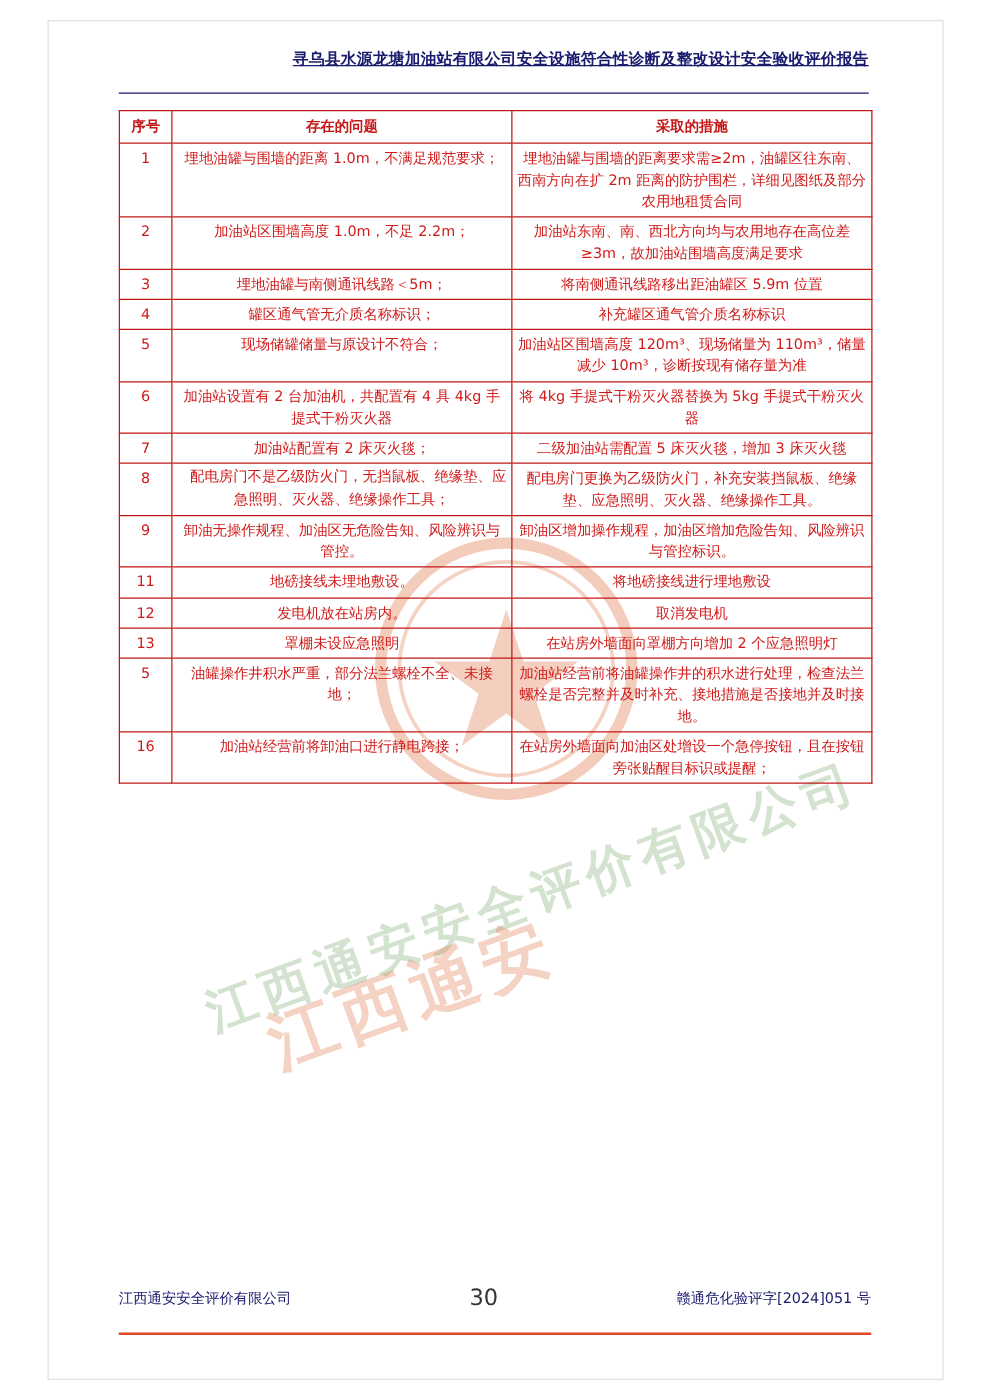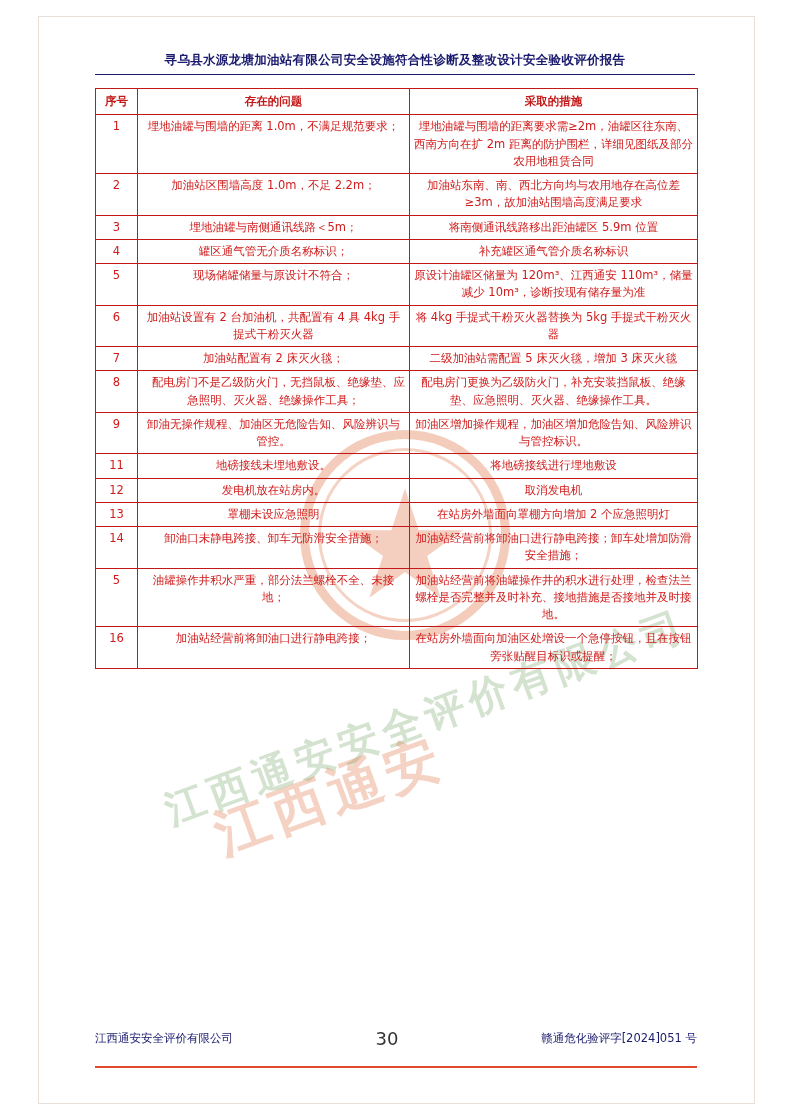--- a/index.html
+++ b/index.html
@@ -65,27 +65,28 @@
   }
   .wm-text.a { left: 150px; top: 690px; }
   .wm-text.b {
     left: 210px; top: 760px;
     color: rgba(226,128,86,0.35);
     font-size: 54px;
   }
   
   .doc-header {
     position: absolute;
-    left: 95px; top: 52px;
+    left: 95px; top: 39px;
     width: 600px;
-    text-align: center;
+    text-align: right;
     font-size: 12.5px;
     color: #1a1a6e;
     font-weight: bold;
     letter-spacing: 0.3px;
+    text-decoration: underline;
   }
   .header-rule {
     position: absolute;
     left: 95px; top: 74px;
     width: 600px;
     height: 1px;
     background: #1a1a6e;
   }
   
   .tbl-wrap {
@@ -204,21 +205,21 @@
           <td class="cell">将南侧通讯线路移出距油罐区 5.9m 位置</td>
         </tr>
         <tr>
           <td class="no">4</td>
           <td class="cell">罐区通气管无介质名称标识；</td>
           <td class="cell">补充罐区通气管介质名称标识</td>
         </tr>
         <tr>
           <td class="no">5</td>
           <td class="cell">现场储罐储量与原设计不符合；</td>
-          <td class="cell">原设计油罐区储量为 120m³、江西通安 110m³，储量减少 10m³，诊断按现有储存量为准</td>
+          <td class="cell">加油站区围墙高度 120m³、现场储量为 110m³，储量减少 10m³，诊断按现有储存量为准</td>
         </tr>
         <tr>
           <td class="no">6</td>
           <td class="cell">加油站设置有 2 台加油机，共配置有 4 具 4kg 手提式干粉灭火器</td>
           <td class="cell">将 4kg 手提式干粉灭火器替换为 5kg 手提式干粉灭火器</td>
         </tr>
         <tr>
           <td class="no">7</td>
           <td class="cell">加油站配置有 2 床灭火毯；</td>
           <td class="cell">二级加油站需配置 5 床灭火毯，增加 3 床灭火毯</td>
@@ -240,25 +241,20 @@
         </tr>
         <tr>
           <td class="no">12</td>
           <td class="cell">发电机放在站房内。</td>
           <td class="cell">取消发电机</td>
         </tr>
         <tr>
           <td class="no">13</td>
           <td class="cell">罩棚未设应急照明</td>
           <td class="cell">在站房外墙面向罩棚方向增加 2 个应急照明灯</td>
-        </tr>
-        <tr>
-          <td class="no">14</td>
-          <td class="cell">卸油口未静电跨接、卸车无防滑安全措施；</td>
-          <td class="cell">加油站经营前将卸油口进行静电跨接；卸车处增加防滑安全措施；</td>
         </tr>
         <tr>
           <td class="no">5</td>
           <td class="cell">油罐操作井积水严重，部分法兰螺栓不全、未接地；</td>
           <td class="cell">加油站经营前将油罐操作井的积水进行处理，检查法兰螺栓是否完整并及时补充、接地措施是否接地并及时接地。</td>
         </tr>
         <tr>
           <td class="no">16</td>
           <td class="cell">加油站经营前将卸油口进行静电跨接；</td>
           <td class="cell">在站房外墙面向加油区处增设一个急停按钮，且在按钮旁张贴醒目标识或提醒；</td>

